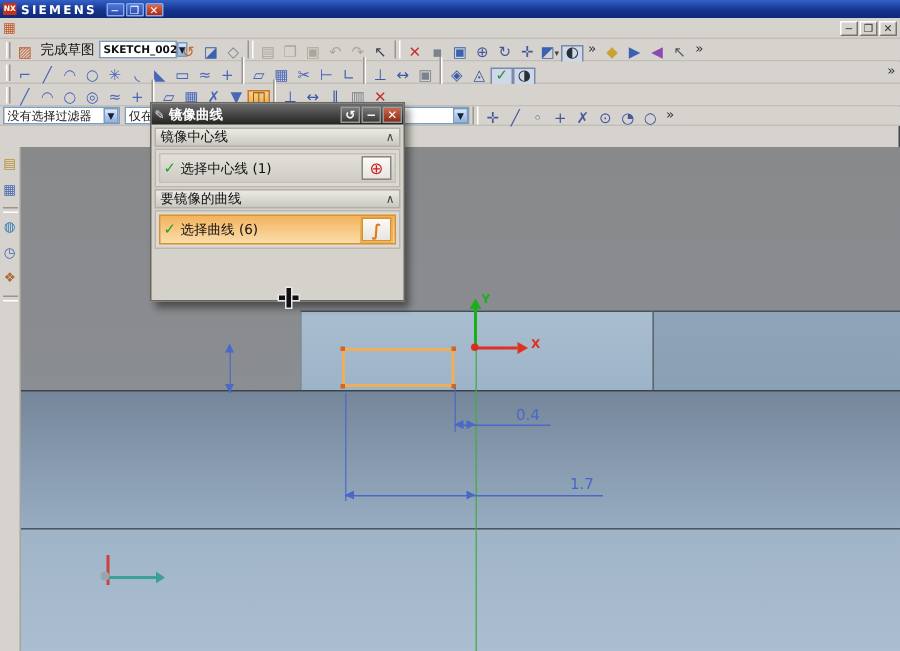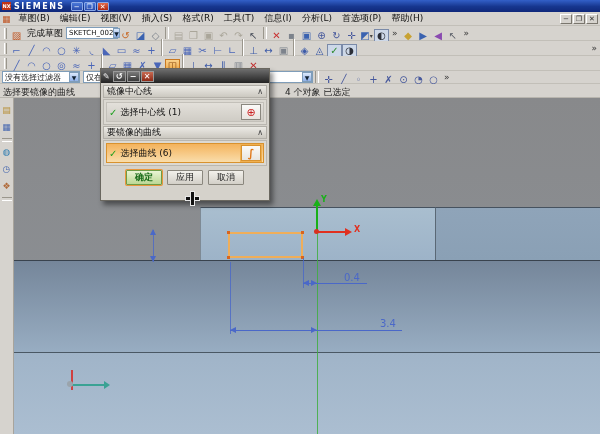--- a/index.html
+++ b/index.html
@@ -125,34 +125,33 @@
   <div id="titlebar">
     <span id="appicon">NX</span>
     <span id="brand">SIEMENS</span>
     <span class="winbtn">−</span>
     <span class="winbtn">❐</span>
     <span class="winbtn close">✕</span>
   </div>
 
   <div id="menubar">
     <span id="mdiicon">▦</span>
-    <span id="menuitems"><span class="menu-item">草图(B)</span><span class="menu-item">编辑(E)</span><span class="menu-item">视图(V)</span><span class="menu-item">插入(S)</span><span class="menu-item">格式(R)</span><span class="menu-item">工具(T)</span><span class="menu-item">信息(I)</span><span class="menu-item">分析(L)</span><span class="menu-item">首选项(P)</span><span class="menu-item">帮助(H)</span></span>
     <span id="mdibtns">
       <span class="mdibtn">−</span>
       <span class="mdibtn">❐</span>
       <span class="mdibtn">✕</span>
     </span>
   </div>
 
   <div class="trow" style="top:26px;">
     <span class="grip"></span>
     <span><span class="icon" style="color: rgb(192, 90, 42);">▨</span></span>
     <span class="tbtext">完成草图</span>
     <span class="combo" style="width:52px;">
-      <span style="font-size:7px;">SKETCH_002</span>
+      <span style="font-size:7px;font-weight:bold;">SKETCH_002</span>
       <span class="cbtn">▼</span>
     </span>
     <span><span class="icon" style="color: rgb(200, 106, 40);">↺</span><span class="icon" style="color: rgb(58, 98, 176);">◪</span><span class="icon" style="color: rgb(125, 131, 140);">◇</span></span>
     <span class="tsep"></span>
     <span><span class="icon dis">▤</span><span class="icon dis">❐</span><span class="icon dis">▣</span><span class="icon dis">↶</span><span class="icon dis">↷</span><span class="icon" style="color: rgb(60, 66, 80);">↖</span></span>
     <span class="tsep"></span>
     <span><span class="icon" style="color: rgb(200, 48, 48);">✕</span><span class="icon" style="color: rgb(125, 131, 140);">▪</span><span class="icon" style="color: rgb(58, 98, 176);">▣</span><span class="icon" style="color: rgb(70, 88, 156);">⊕</span><span class="icon" style="color: rgb(70, 88, 156);">↻</span><span class="icon" style="color: rgb(70, 88, 156);">✛</span><span class="icon" style="color: rgb(58, 98, 176);">◩<span class="dd">▾</span></span><span class="icon pressed" style="color: rgb(43, 47, 56);">◐</span></span>
     <span class="ovf">»</span>
     <span><span class="icon" style="color: rgb(200, 162, 50);">◆</span><span class="icon" style="color: rgb(58, 98, 176);">▶</span><span class="icon" style="color: rgb(138, 74, 176);">◀</span><span class="icon" style="color: rgb(85, 90, 100);">↖</span></span>
     <span class="ovf">»</span>
@@ -177,24 +176,20 @@
     </span>
     <span class="combo" style="width:230px;margin-left:3px;">
       <span>仅在活动草图内</span>
       <span class="cbtn">▼</span>
     </span>
     <span class="tsep"></span>
     <span><span class="icon" style="color: rgb(70, 88, 156);">✛</span><span class="icon" style="color: rgb(70, 88, 156);">╱</span><span class="icon" style="color: rgb(70, 88, 156);">◦</span><span class="icon" style="color: rgb(70, 88, 156);">+</span><span class="icon" style="color: rgb(70, 88, 156);">✗</span><span class="icon" style="color: rgb(70, 88, 156);">⊙</span><span class="icon" style="color: rgb(70, 88, 156);">◔</span><span class="icon" style="color: rgb(70, 88, 156);">○</span></span>
     <span class="ovf">»</span>
   </div>
 
-  <div id="statusbar">
-    <span id="prompt">选择要镜像的曲线</span>
-    <span id="selinfo">4 个对象 已选定</span>
-  </div>
 
   <div id="resbar">
     <span style="display:flex;flex-direction:column;align-items:center;">
         <span class="icon" style="color: rgb(184, 146, 58);">▤</span>
         <span class="icon" style="color: rgb(74, 106, 176);">▦</span>
         <span class="tsep"></span>
         <span class="icon" style="color: rgb(42, 122, 176);">◍</span>
         <span class="icon" style="color: rgb(74, 106, 176);">◷</span>
         <span class="icon" style="color: rgb(176, 106, 58);">❖</span>
         <span class="tsep"></span>
@@ -226,37 +221,38 @@
     <div class="vline" style="left:289px;top:160px;height:30px;background:#4a68c8;opacity:.8;"></div>
     <div class="hline" style="left:289px;top:185px;width:64px;background:#4a68c8;"></div>
     <div class="arrL" style="left:289px;top:182px;"></div>
     <div class="arrR" style="left:297px;top:182px;"></div>
     <span class="dimtxt" style="left:330px;top:174px;">0.4</span>
 
     <div class="vline" style="left:216px;top:164px;height:72px;background:#4a68c8;opacity:.8;"></div>
     <div class="hline" style="left:216px;top:232px;width:172px;background:#4a68c8;"></div>
     <div class="arrL" style="left:216px;top:229px;"></div>
     <div class="arrR" style="left:297px;top:229px;"></div>
-    <span class="dimtxt" style="left:366px;top:220px;">3.4</span>
+    <span class="dimtxt" style="left:366px;top:220px;">1.7</span>
 
     <div class="vline" style="left:139px;top:132px;height:32px;background:#4a68c8;opacity:.8;"></div>
     <div class="arrL" style="left:136px;top:131px;transform:rotate(90deg);"></div>
     <div class="arrL" style="left:136px;top:158px;transform:rotate(-90deg);"></div>
 
     <div id="triadV"></div>
     <div id="triadH"></div>
     <div id="triadHead"></div>
     <div id="triadDot"></div>
 
     <div id="cursor"></div>
   </div>
 
   <div id="dlg">
     <div id="dlgtitle">
       <span id="dlgdrag">✎</span>
+      <span class="t">镜像曲线</span>
       <span class="dlgbtn">↺</span>
       <span class="dlgbtn">−</span>
       <span class="dlgbtn close">✕</span>
     </div>
     <div id="dlgbody">
       <div class="dhdr">
         <span>镜像中心线</span>
         <span class="chev">∧</span>
       </div>
       <div class="grp">
@@ -274,21 +270,16 @@
       </div>
       <div class="grp">
         <div class="drow hlrow">
           <span class="chk">✓</span>
           <span>选择曲线 (6)</span>
           <span class="ibtn hlbtn">
             <span style="color:#e07818;font-weight:bold;">∫</span>
           </span>
         </div>
       </div>
-      <div id="btnrow">
-        <span class="pbtn ok">确定</span>
-        <span class="pbtn">应用</span>
-        <span class="pbtn">取消</span>
-      </div>
     </div>
   </div>
 
 </div>
 
 </body></html>

